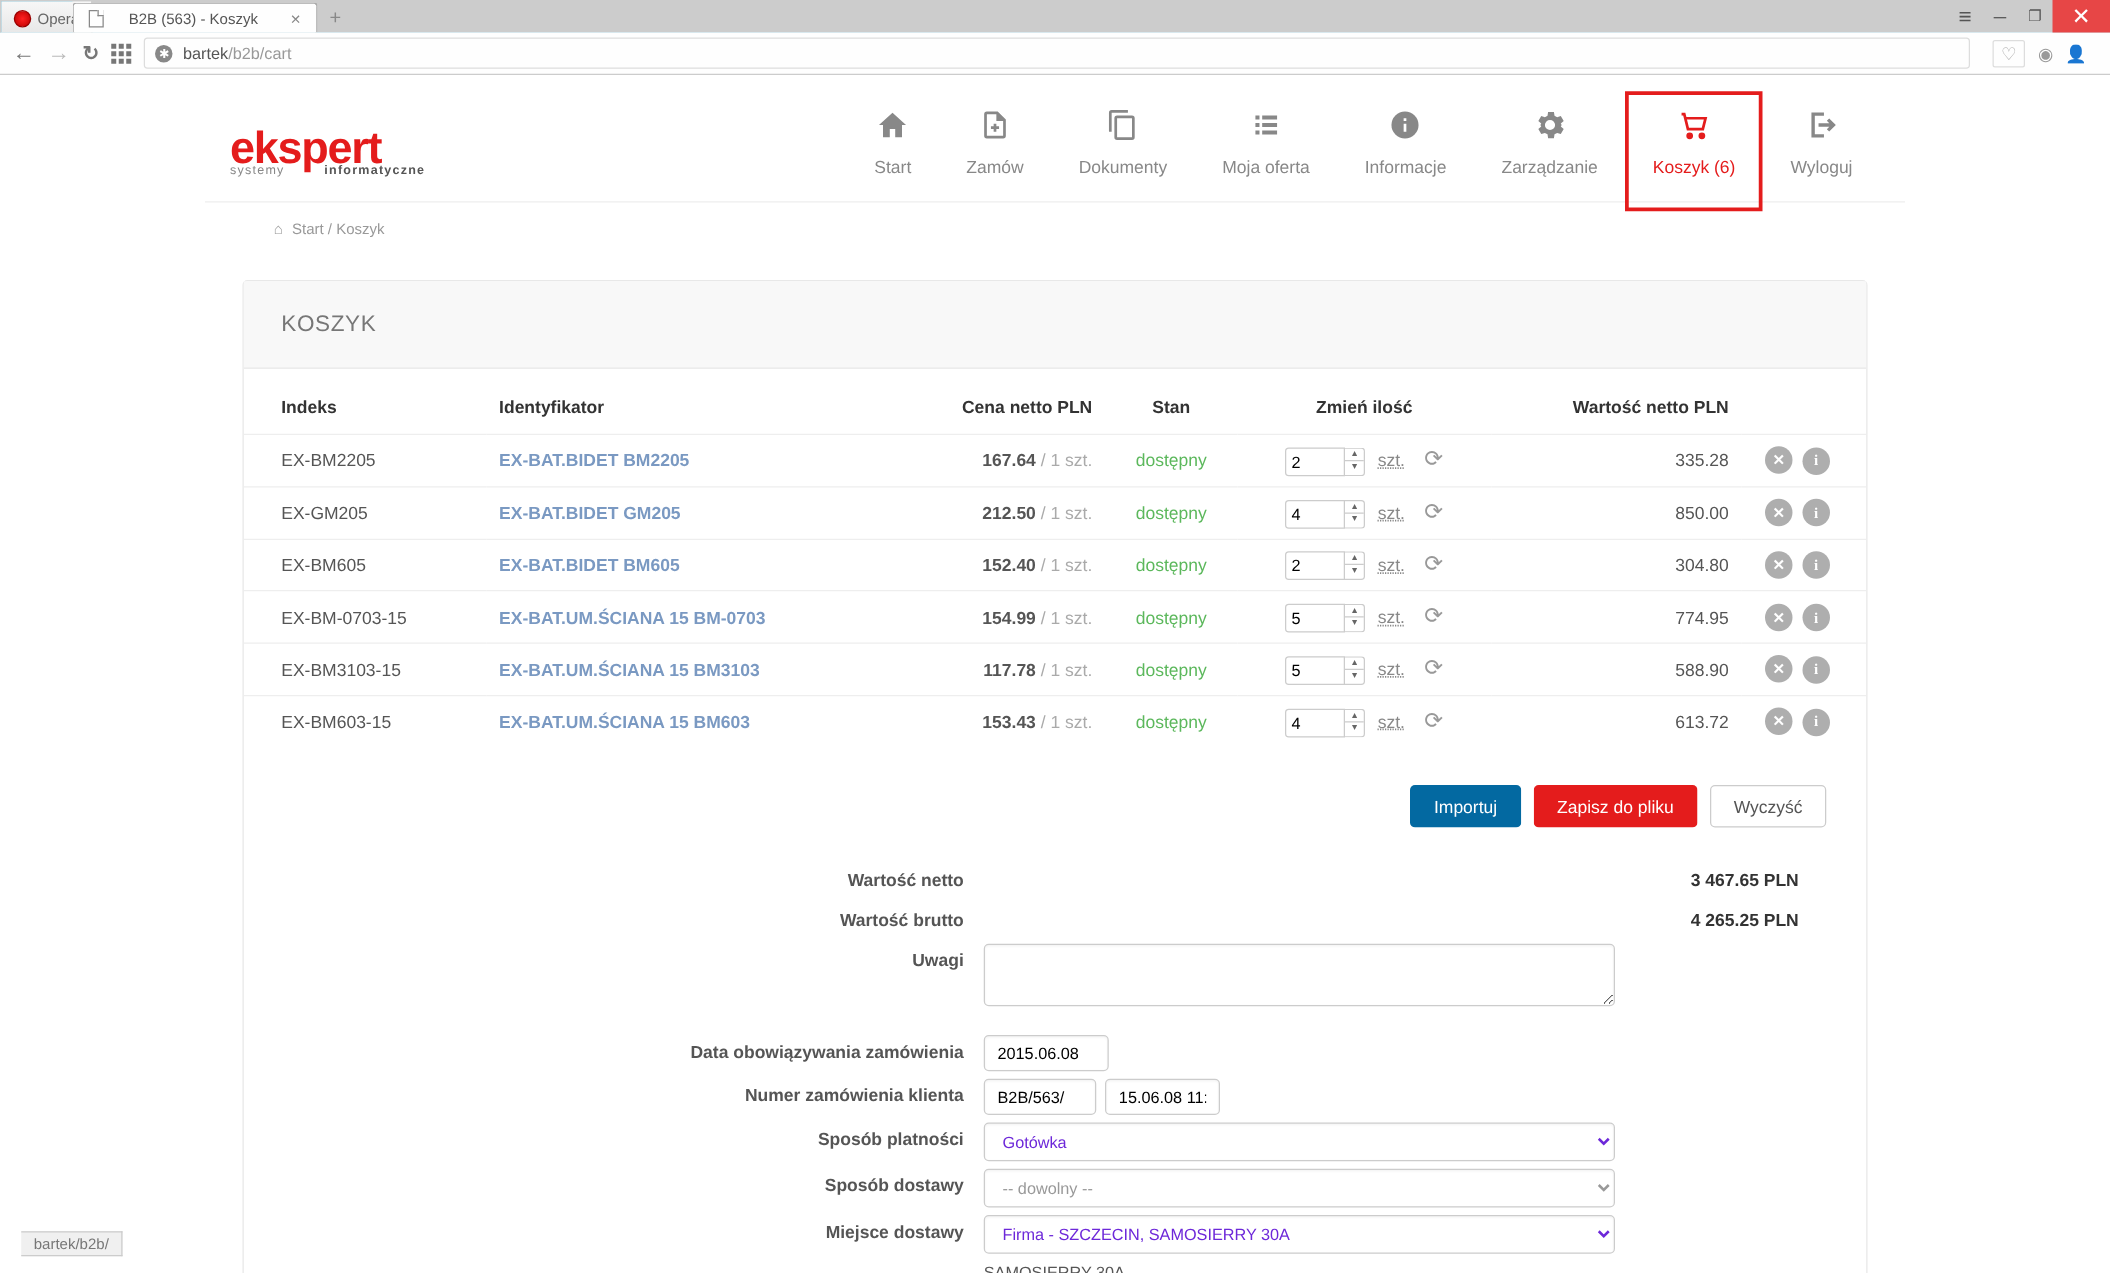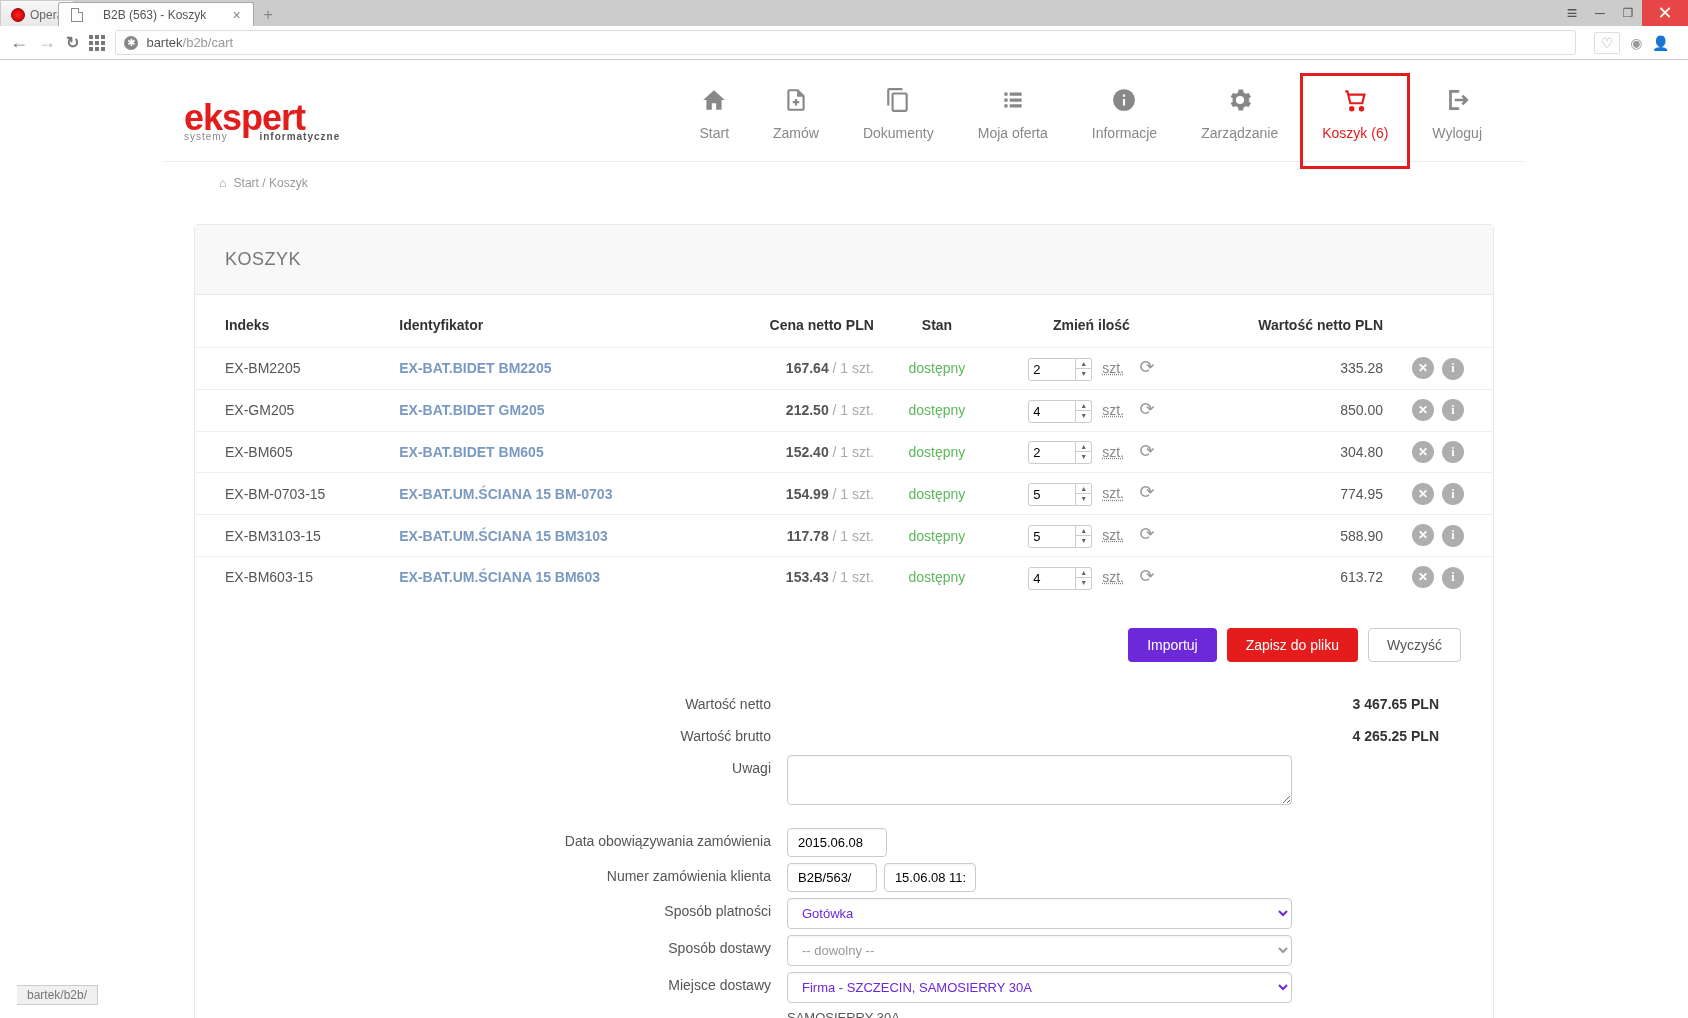--- a/index.html
+++ b/index.html
@@ -65,26 +65,26 @@
 .qty-input { width: 48px; padding: 3px 4px; border: 1px solid #ccc; border-radius: 3px 0 0 3px; text-align: left; font-size: 13px; }
 .spinner-wrap { display: inline-flex; align-items: stretch; vertical-align: middle; }
 .spinner-btns { display: flex; flex-direction: column; border: 1px solid #ccc; border-left: none; border-radius: 0 3px 3px 0; }
 .spinner-btns span { font-size: 7px; line-height: 9px; padding: 0 4px; color: #666; cursor: pointer; }
 .spinner-btns span:first-child { border-bottom: 1px solid #ccc; }
 .unit-link { color: #888; text-decoration: underline dotted; margin-left: 10px; cursor: pointer; }
 .circ-icon { display: inline-flex; width: 22px; height: 22px; border-radius: 50%; background: #aeaeae; color: #fff; align-items: center; justify-content: center; font-size: 12px; cursor: pointer; font-weight: bold; font-style: normal; }
 .refresh-ic { color: #999; font-size: 18px; cursor: pointer; }
 .btn-row { text-align: right; padding: 30px 10px 18px; }
 .btn { display: inline-block; padding: 8px 18px; border-radius: 4px; font-size: 14px; cursor: pointer; border: 1px solid transparent; margin-left: 6px; }
-.btn-gray { background: #6d28d9; color: #fff; margin-left: 22px; }
+.btn-gray { background: #0369a1; color: #fff; margin-left: 22px; }
 .btn-red { background: #e41c1c; color: #fff; font-weight: 500; }
 .btn-default { background: #fff; color: #555; border-color: #ccc; }
 .form-section { padding: 8px 10px 30px; }
 .form-row { display: flex; align-items: flex-start; padding: 3px 0; }
-.form-label { width: 560px; text-align: right; font-weight: normal; color: #555; padding: 5px 16px 5px 0; font-size: 14px; }
+.form-label { width: 560px; text-align: right; font-weight: bold; color: #555; padding: 5px 16px 5px 0; font-size: 14px; }
 .form-value { flex: 1; text-align: right; font-weight: bold; padding: 5px 22px 5px 0; }
 .form-field { flex: 1; max-width: 505px; }
 .form-textarea { width: 100%; height: 50px; border: 1px solid #ccc; border-radius: 4px; padding: 6px; resize: both; font-family: inherit; box-shadow: inset 0 1px 2px rgba(0,0,0,0.05); }
 .form-input { border: 1px solid #ccc; border-radius: 4px; padding: 6px 10px; font-size: 13px; box-shadow: inset 0 1px 2px rgba(0,0,0,0.05); }
 .form-select { width: 100%; border: 1px solid #ccc; border-radius: 4px; padding: 6px 10px; font-size: 13px; background: #fff; color: #6d28d9; box-shadow: inset 0 1px 2px rgba(0,0,0,0.05); }
 .form-select.muted { color: #999; }
 .addr-block { color: #555; font-size: 13px; line-height: 1.4; }
 .status-bar { position: absolute; bottom: 13px; left: 17px; background: #f0f0f0; border: 1px solid #ccc; border-left: none; padding: 2px 10px; font-size: 12px; color: #777; }
 ::-webkit-scrollbar { width: 17px; }
 ::-webkit-scrollbar-track { background: #f0f0f0; }

